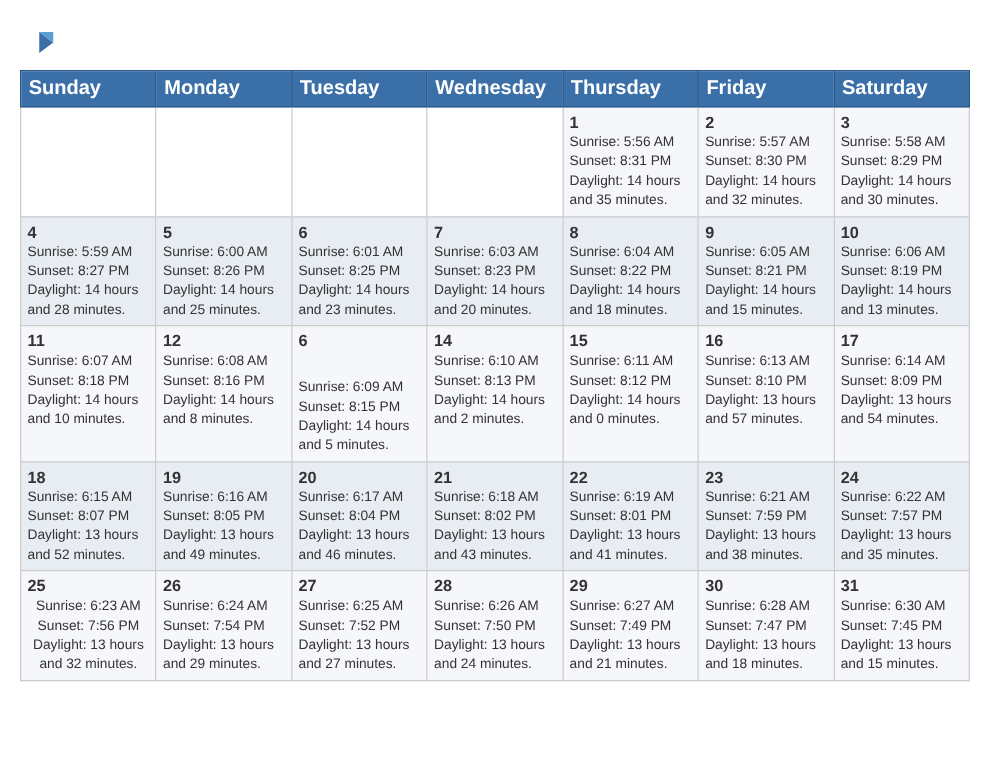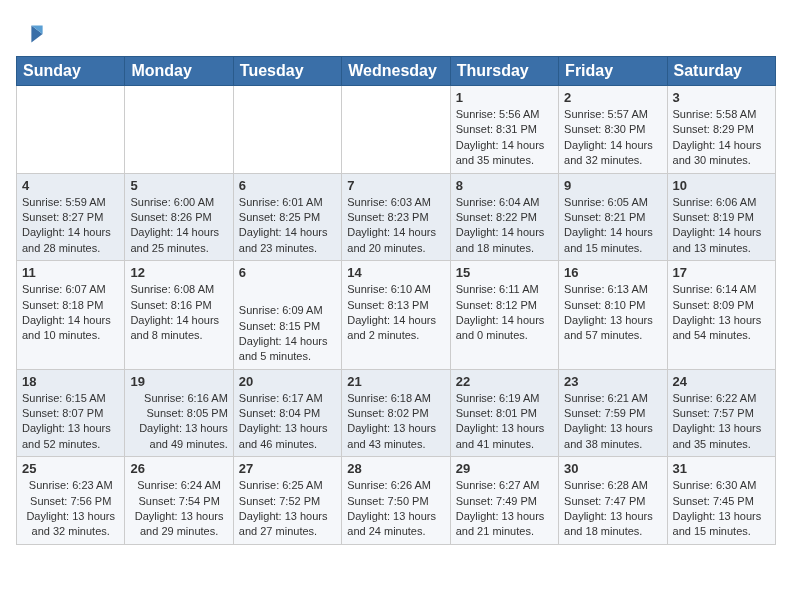--- a/index.html
+++ b/index.html
@@ -256,21 +256,21 @@
       <tr>
         <td>
           <span class="day-number">18</span>
           <div class="day-info" style="white-space: pre-line;">Sunrise: 6:15 AM
 Sunset: 8:07 PM
 Daylight: 13 hours
 and 52 minutes.</div>
         </td>
         <td>
           <span class="day-number">19</span>
-          <div class="day-info" style="white-space: pre-line; text-align: right;">Sunrise: 6:16 AM
+          <div class="day-info" style="white-space: pre-line;">Sunrise: 6:16 AM
 Sunset: 8:05 PM
 Daylight: 13 hours
 and 49 minutes.</div>
         </td>
         <td>
           <span class="day-number">20</span>
           <div class="day-info" style="white-space: pre-line;">Sunrise: 6:17 AM
 Sunset: 8:04 PM
 Daylight: 13 hours
 and 46 minutes.</div>
@@ -307,21 +307,21 @@
       <tr>
         <td>
           <span class="day-number">25</span>
           <div class="day-info" style="white-space: pre-line; text-align: center;">Sunrise: 6:23 AM
 Sunset: 7:56 PM
 Daylight: 13 hours
 and 32 minutes.</div>
         </td>
         <td>
           <span class="day-number">26</span>
-          <div class="day-info" style="white-space: pre-line; text-align: center;">Sunrise: 6:24 AM
+          <div class="day-info" style="white-space: pre-line;">Sunrise: 6:24 AM
 Sunset: 7:54 PM
 Daylight: 13 hours
 and 29 minutes.</div>
         </td>
         <td>
           <span class="day-number">27</span>
           <div class="day-info" style="white-space: pre-line;">Sunrise: 6:25 AM
 Sunset: 7:52 PM
 Daylight: 13 hours
 and 27 minutes.</div>

